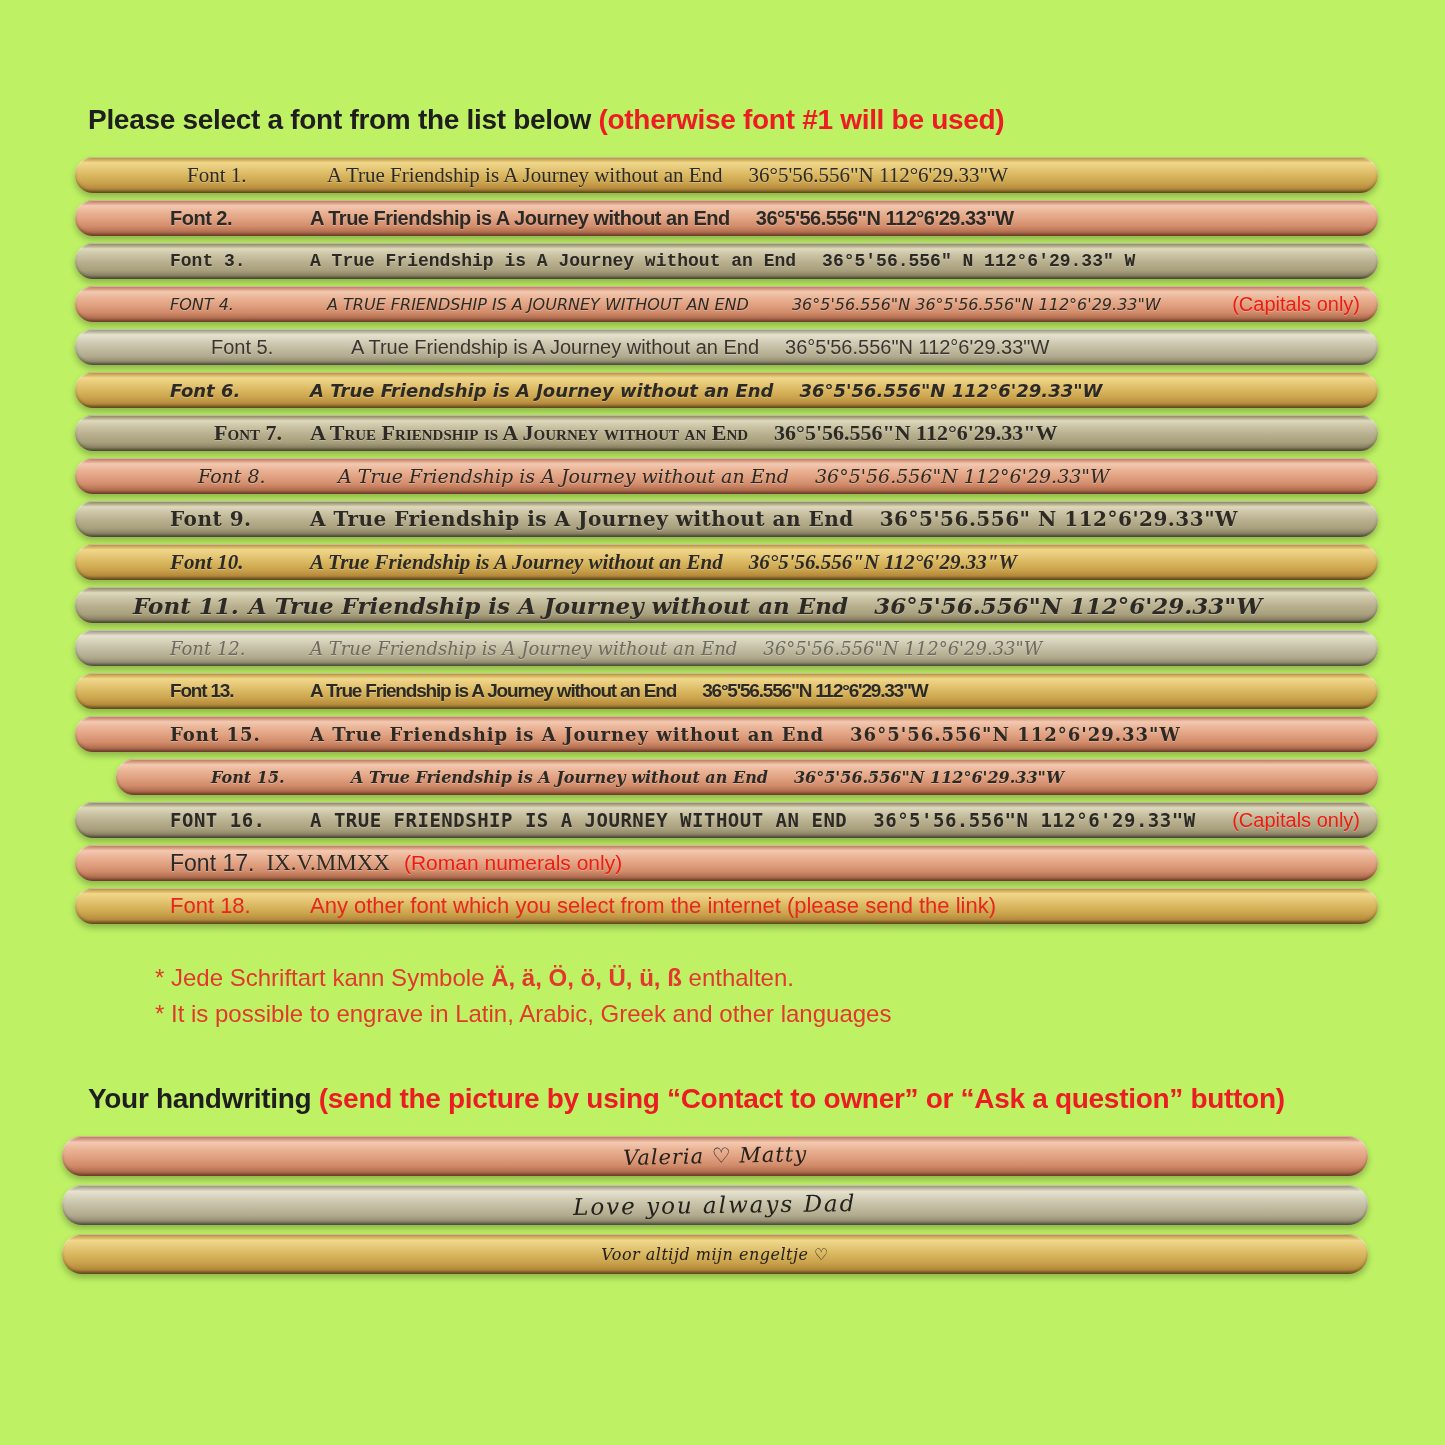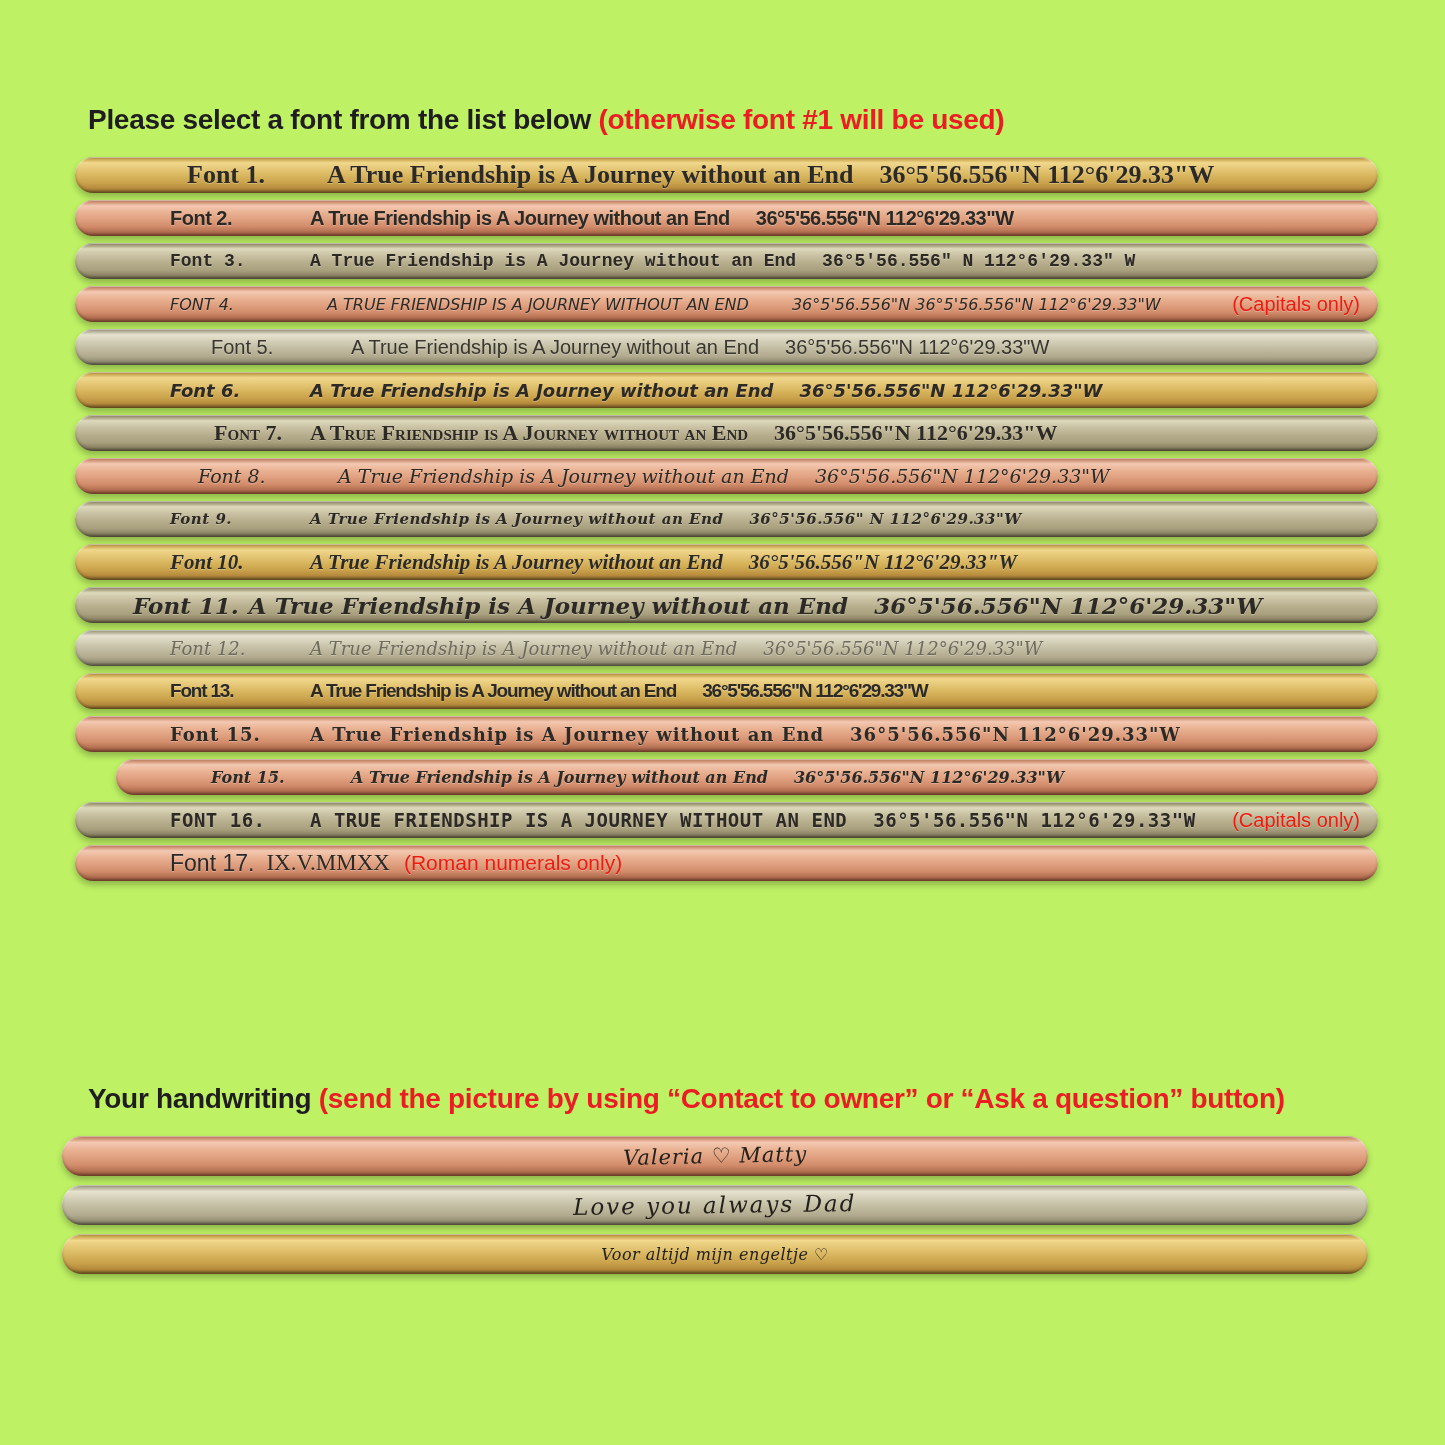--- a/index.html
+++ b/index.html
@@ -36,29 +36,29 @@
   .sample{margin-left:28px;}
   .coords{margin-left:26px;}
   .rednote{
     margin-left:auto;margin-right:18px;
     color:#ee1b10;font-family:"Liberation Sans", sans-serif;
     font-style:normal;font-weight:normal;font-size:20px;letter-spacing:0;font-variant:normal;
   }
   .bar span{text-shadow:0 1px 0 rgba(255,255,255,0.25);}
 
   
-  .f1 {font-family:"Liberation Serif", serif;font-weight:bold;font-size:26px;padding-left:17px;}
+  .f1 {font-family:"Liberation Serif", serif;font-weight:normal;font-size:21px;padding-left:17px;}
   .f2 {font-family:"Liberation Sans", sans-serif;font-weight:bold;font-size:20px;letter-spacing:-0.5px;}
   .f3 {font-family:"Liberation Mono", monospace;font-weight:bold;font-size:18px;}
   .f4 {font-family:"DejaVu Sans", sans-serif;font-style:italic;font-size:16px;font-weight:500;gap:17px;}
   .f5 {font-family:"Liberation Sans", sans-serif;font-weight:normal;font-size:20px;color:#39362f;padding-left:41px;}
   .f6 {font-family:"DejaVu Sans", sans-serif;font-style:italic;font-weight:bold;font-size:18px;}
   .f7 {font-family:"Liberation Serif", serif;font-variant:small-caps;font-weight:bold;font-size:22px;text-align:right;}
   .f8 {font-family:"DejaVu Serif", serif;font-style:italic;font-weight:normal;font-size:19px;padding-left:28px;}
-  .f9 {font-family:"DejaVu Serif", serif;font-style:italic;font-weight:bold;font-size:15px;letter-spacing:0.5px;}
+  .f9 {font-family:"DejaVu Serif", serif;font-weight:bold;font-size:20px;letter-spacing:0.5px;}
   .f10{font-family:"Liberation Serif", serif;font-style:italic;font-weight:bold;font-size:21px;}
   .f11{font-family:"DejaVu Serif", serif;font-style:italic;font-weight:bold;font-size:23px;}
   .f11 .label{margin-left:58px;min-width:0;}
   .f11 .sample{margin-left:10px;}
   .f12{font-family:"DejaVu Serif", serif;font-style:italic;font-weight:normal;font-size:18px;color:#6e6a5c;}
   .f13{font-family:"Liberation Sans", sans-serif;font-weight:bold;font-size:19px;letter-spacing:-1.2px;}
   .f14{font-family:"DejaVu Serif", serif;font-weight:bold;font-size:18px;letter-spacing:1px;}
   .f15{font-family:"DejaVu Serif", serif;font-weight:bold;font-style:italic;font-size:16px;margin-left:41px;}
   .f16{font-family:"DejaVu Sans Mono", monospace;font-weight:bold;font-size:19px;letter-spacing:0.5px;}
   .f17 .label{font-family:"Liberation Sans", sans-serif;font-weight:normal;font-size:23px;color:#2a2a2a;min-width:0;}
@@ -177,22 +177,30 @@
         <span class="label">FONT 16.</span>
         <span class="sample">A TRUE FRIENDSHIP IS A JOURNEY WITHOUT AN END</span>
         <span class="coords">36°5'56.556"N 112°6'29.33"W</span>
         <span class="rednote">(Capitals only)</span>
       </div>
     <div class="bar f17 copper">
         <span class="label">Font 17.</span>
         <span class="sample">IX.V.MMXX</span>
         <span class="rednote">(Roman numerals only)</span>
       </div>
+    <div class="bar f18 gold">
+        <span class="label">Font 18.</span>
+        <span class="sample">Any other font which you select from the internet (please send the link)</span>
+      </div>
   </div>
 
+  <div class="notes">
+    <div class="note-line"><span>* Jede Schriftart kann Symbole </span><b>Ä, ä, Ö, ö, Ü, ü, ß</b><span> enthalten.</span></div>
+    <div class="note-line">* It is possible to engrave in Latin, Arabic, Greek and other languages</div>
+  </div>
 
   <h2 class="hw-title"><span>Your handwriting </span><span class="red-part">(send the picture by using “Contact to owner” or “Ask a question” button)</span></h2>
 
   <div class="hbars">
     <div class="hbar copper">
         <span class="hw hw1">Valeria ♡ Matty</span>
       </div>
     <div class="hbar silver">
         <span class="hw hw2">Love you always Dad</span>
       </div>

